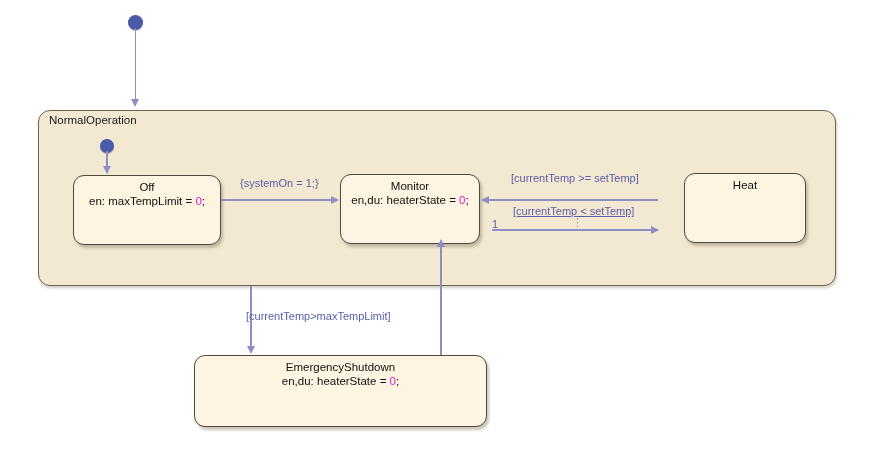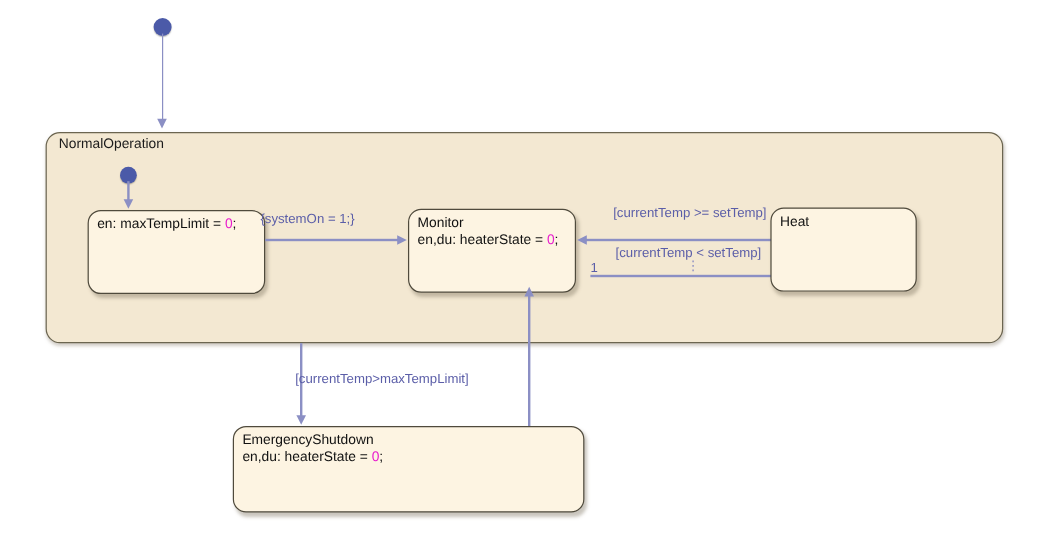--- a/index.html
+++ b/index.html
@@ -1,21 +1,21 @@
 <!DOCTYPE html>
 <html><head>
 <meta charset="utf-8">
 <style>
   html,body{margin:0;padding:0;background:#ffffff;}
   body{
     width:874px;height:455px;position:relative;overflow:hidden;
     font-family:"Liberation Sans","DejaVu Sans",sans-serif;
     -webkit-font-smoothing:antialiased;
   }
-  #canvas{position:absolute;inset:0;background:#ffffff;}
+  #canvas{position:absolute;inset:0;background:#ffffff;text-align:center;}
 
   
   .superstate{
     position:absolute;
     background:#f3e8d2;
     border:1.6px solid #6b6550;
     border-radius:12px;
     box-shadow:1px 2px 3px rgba(120,110,90,.35);
     box-sizing:border-box;
   }
@@ -86,43 +86,44 @@
 
   <div class="superstate" style="left:38px;top:110px;width:798px;height:176px;">
     <div class="superstate-label">NormalOperation</div>
   </div>
 
   <div class="junction" style="left:100px;top:139px;width:14px;height:14px;"></div>
   <div class="ln v" style="left:106.2px;top:151px;height:18px;"></div>
   <div class="ah down" style="left:103px;top:166px;"></div>
 
   <div class="state" style="left:73px;top:175px;width:148px;height:70px;">
+    <div class="sname">Off</div>
     <div class="sact"><span>en: maxTempLimit = </span><span class="num">0</span><span>;</span></div>
   </div>
 
   <div class="ln h" style="left:221px;top:199px;width:111px;"></div>
   <div class="ah right" style="left:331px;top:195.5px;"></div>
-  <div class="tlabel" style="left:217px;top:177px;">{systemOn = 1;}</div>
+  <div class="tlabel" style="left:240px;top:177px;">{systemOn = 1;}</div>
 
   <div class="state" style="left:340px;top:174px;width:140px;height:70px;">
     <div class="sname">Monitor</div>
     <div class="sact"><span>en,du: heaterState = </span><span class="num">0</span><span>;</span></div>
   </div>
 
   <div class="ln h" style="left:488px;top:199px;width:170px;"></div>
   <div class="ah left" style="left:481px;top:195.5px;"></div>
   <div class="tlabel" style="left:511px;top:172px;">[currentTemp &gt;= setTemp]</div>
 
   <div class="ln h" style="left:492px;top:229px;width:166px;"></div>
   <div class="ah right" style="left:651px;top:225.5px;"></div>
   <div class="ordnum" style="left:492px;top:218px;">1</div>
-  <div class="tlabel" style="left:513px;top:205px;">[currentTemp &lt; setTemp]</div>
+  <div class="tlabel" style="left:513px;top:205px;text-decoration:underline;">[currentTemp &lt; setTemp]</div>
   <div class="dots" style="left:572px;top:218px;">⋮</div>
 
-  <div class="state" style="left:642px;top:173px;width:122px;height:70px;">
+  <div class="state" style="left:684px;top:173px;width:122px;height:70px;">
     <div class="sname">Heat</div>
   </div>
 
   <div class="ln v" style="left:250px;top:286px;height:62px;"></div>
   <div class="ah down" style="left:247px;top:346px;"></div>
   <div class="tlabel" style="left:246px;top:310px;">[currentTemp&gt;maxTempLimit]</div>
 
   <div class="ln v" style="left:440px;top:246px;height:110px;"></div>
   <div class="ah up" style="left:437px;top:239px;"></div>
 

